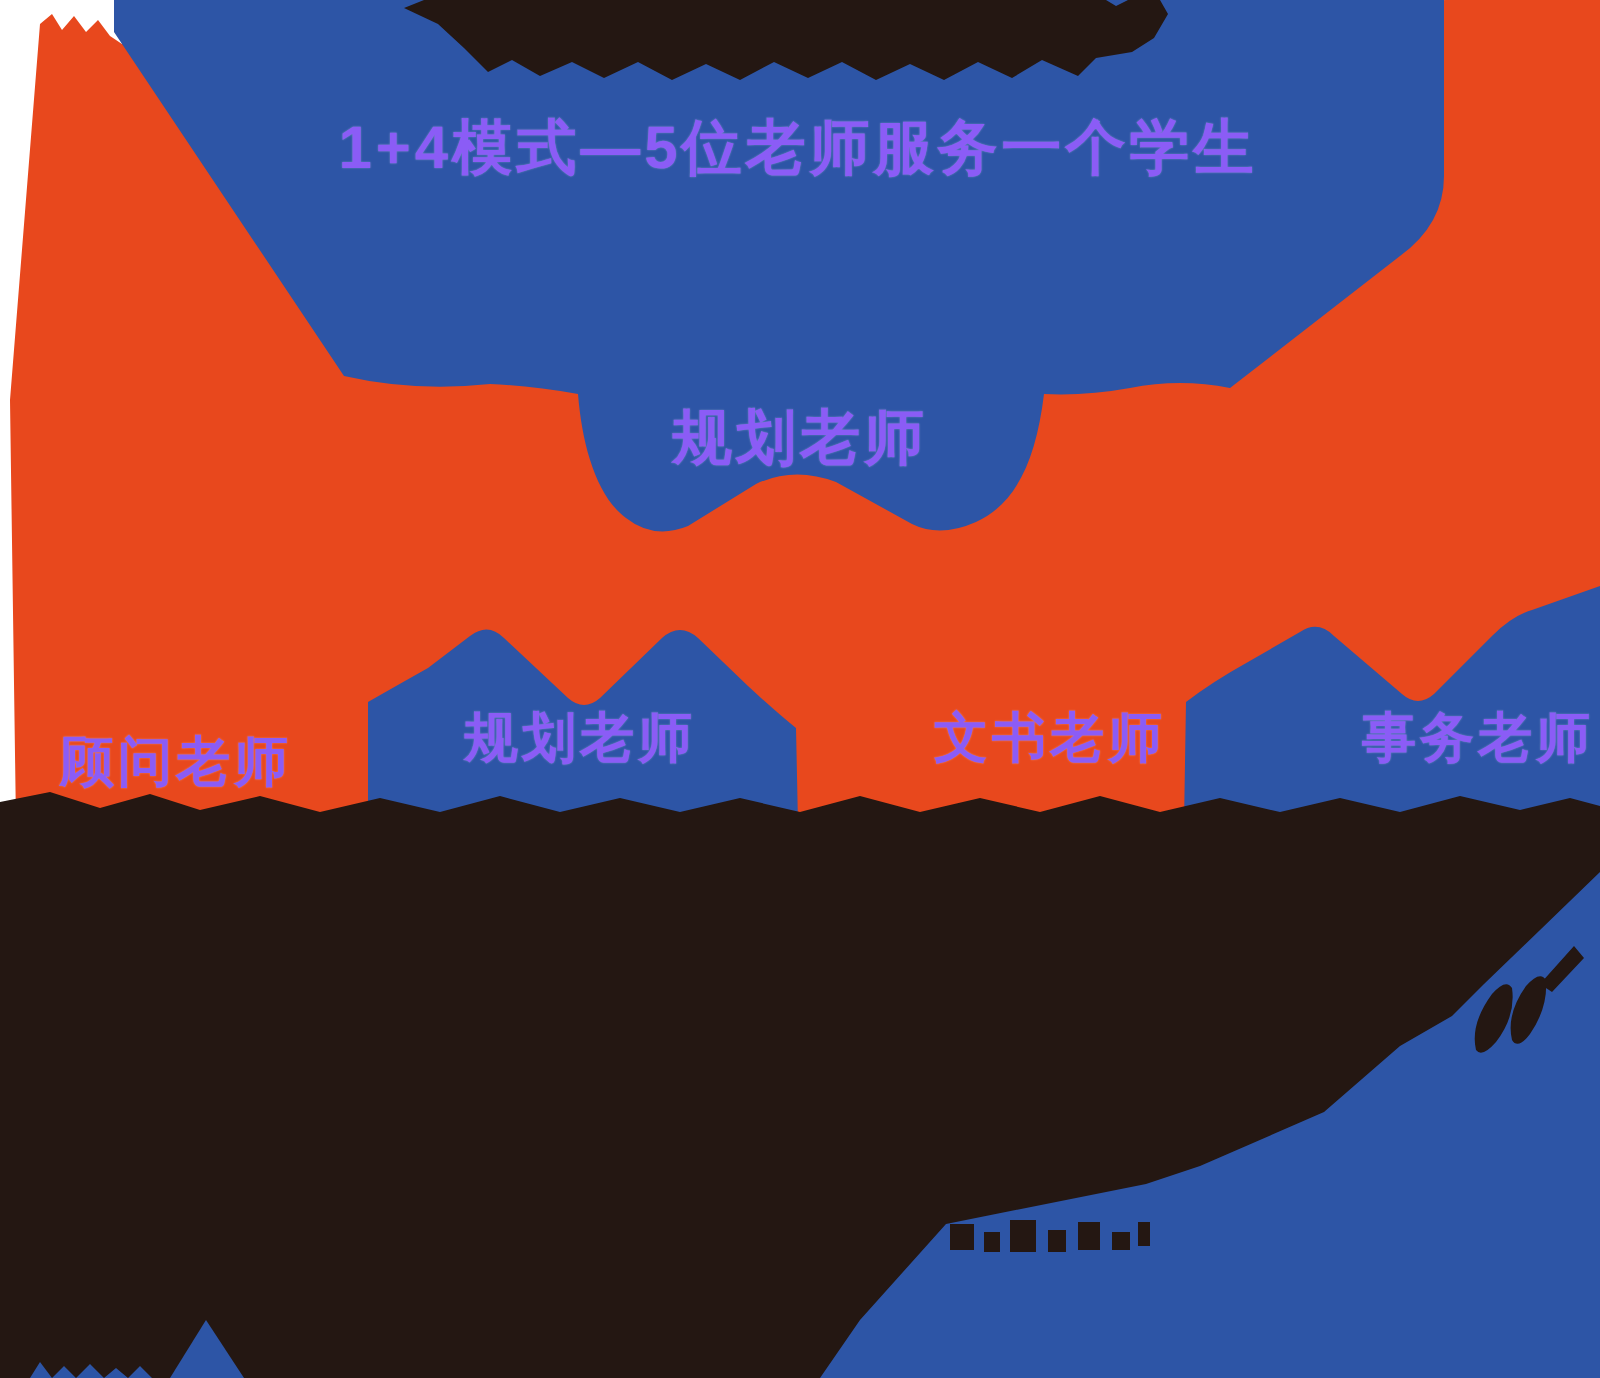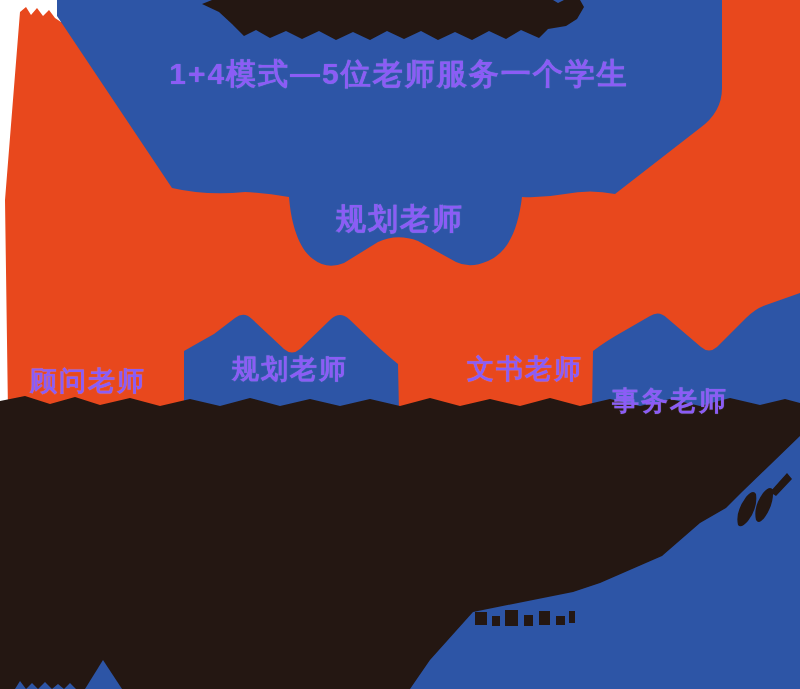--- a/index.html
+++ b/index.html
@@ -19,21 +19,21 @@
     transform:translateX(-50%);
     letter-spacing:2px;
     text-shadow:0 0 1px rgba(255,255,255,.35);
   }
   .banner-title{font-size:30px;top:54px;left:399px;}
   .manager-label{font-size:30px;top:199px;left:400px;}
   .teacher-label{font-size:27px;top:351px;}
   .t0{left:88px;margin-top:12px;}
   .t1{left:290px;}
   .t2{left:505px;margin-left:20px;}
-  .t3{left:670px;margin-top:32px;}
+  .t3{left:739px;}
 </style>
 </head>
 <body>
 
 <div id="stage">
 
   <svg id="shapes" viewBox="0 0 800 689" aria-hidden="true">
 
     <path d="M20,12 L26,7 L31,15 L37,8 L43,16 L49,10 L55,18 L61,22 L723,0 L800,0 L800,412 L8,412 L5,200 Z" fill="#E8481D"></path>
 

